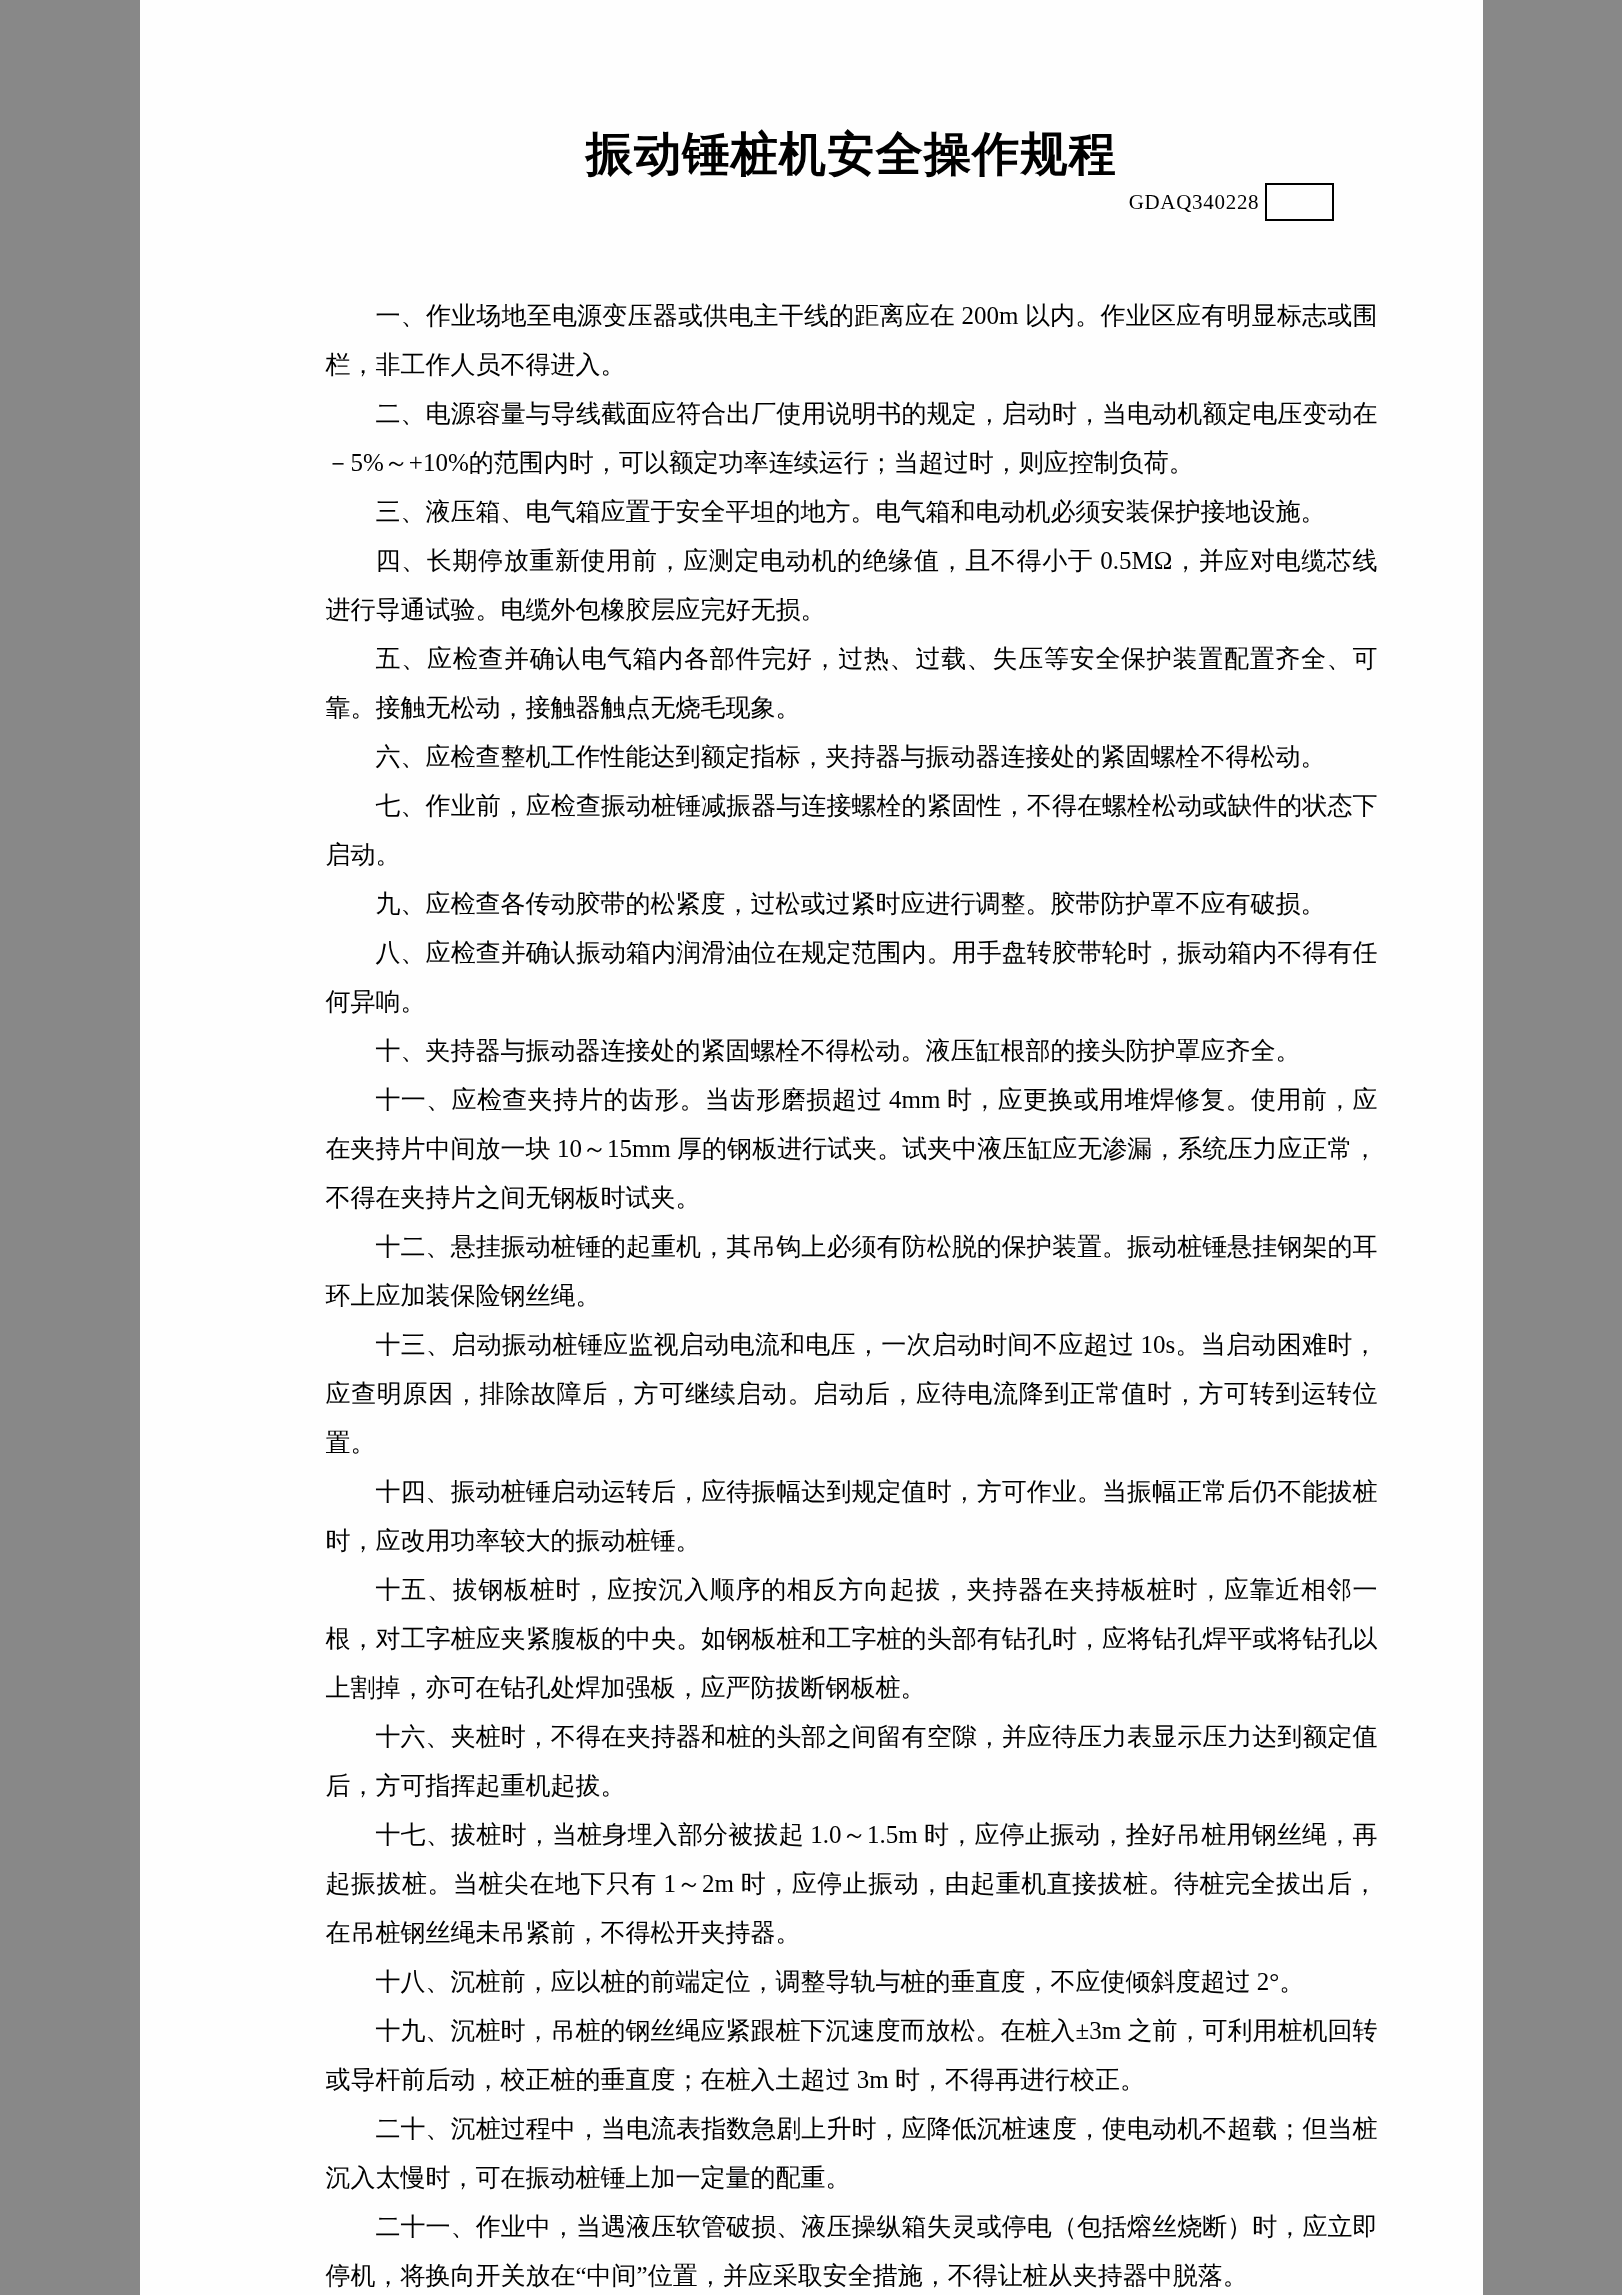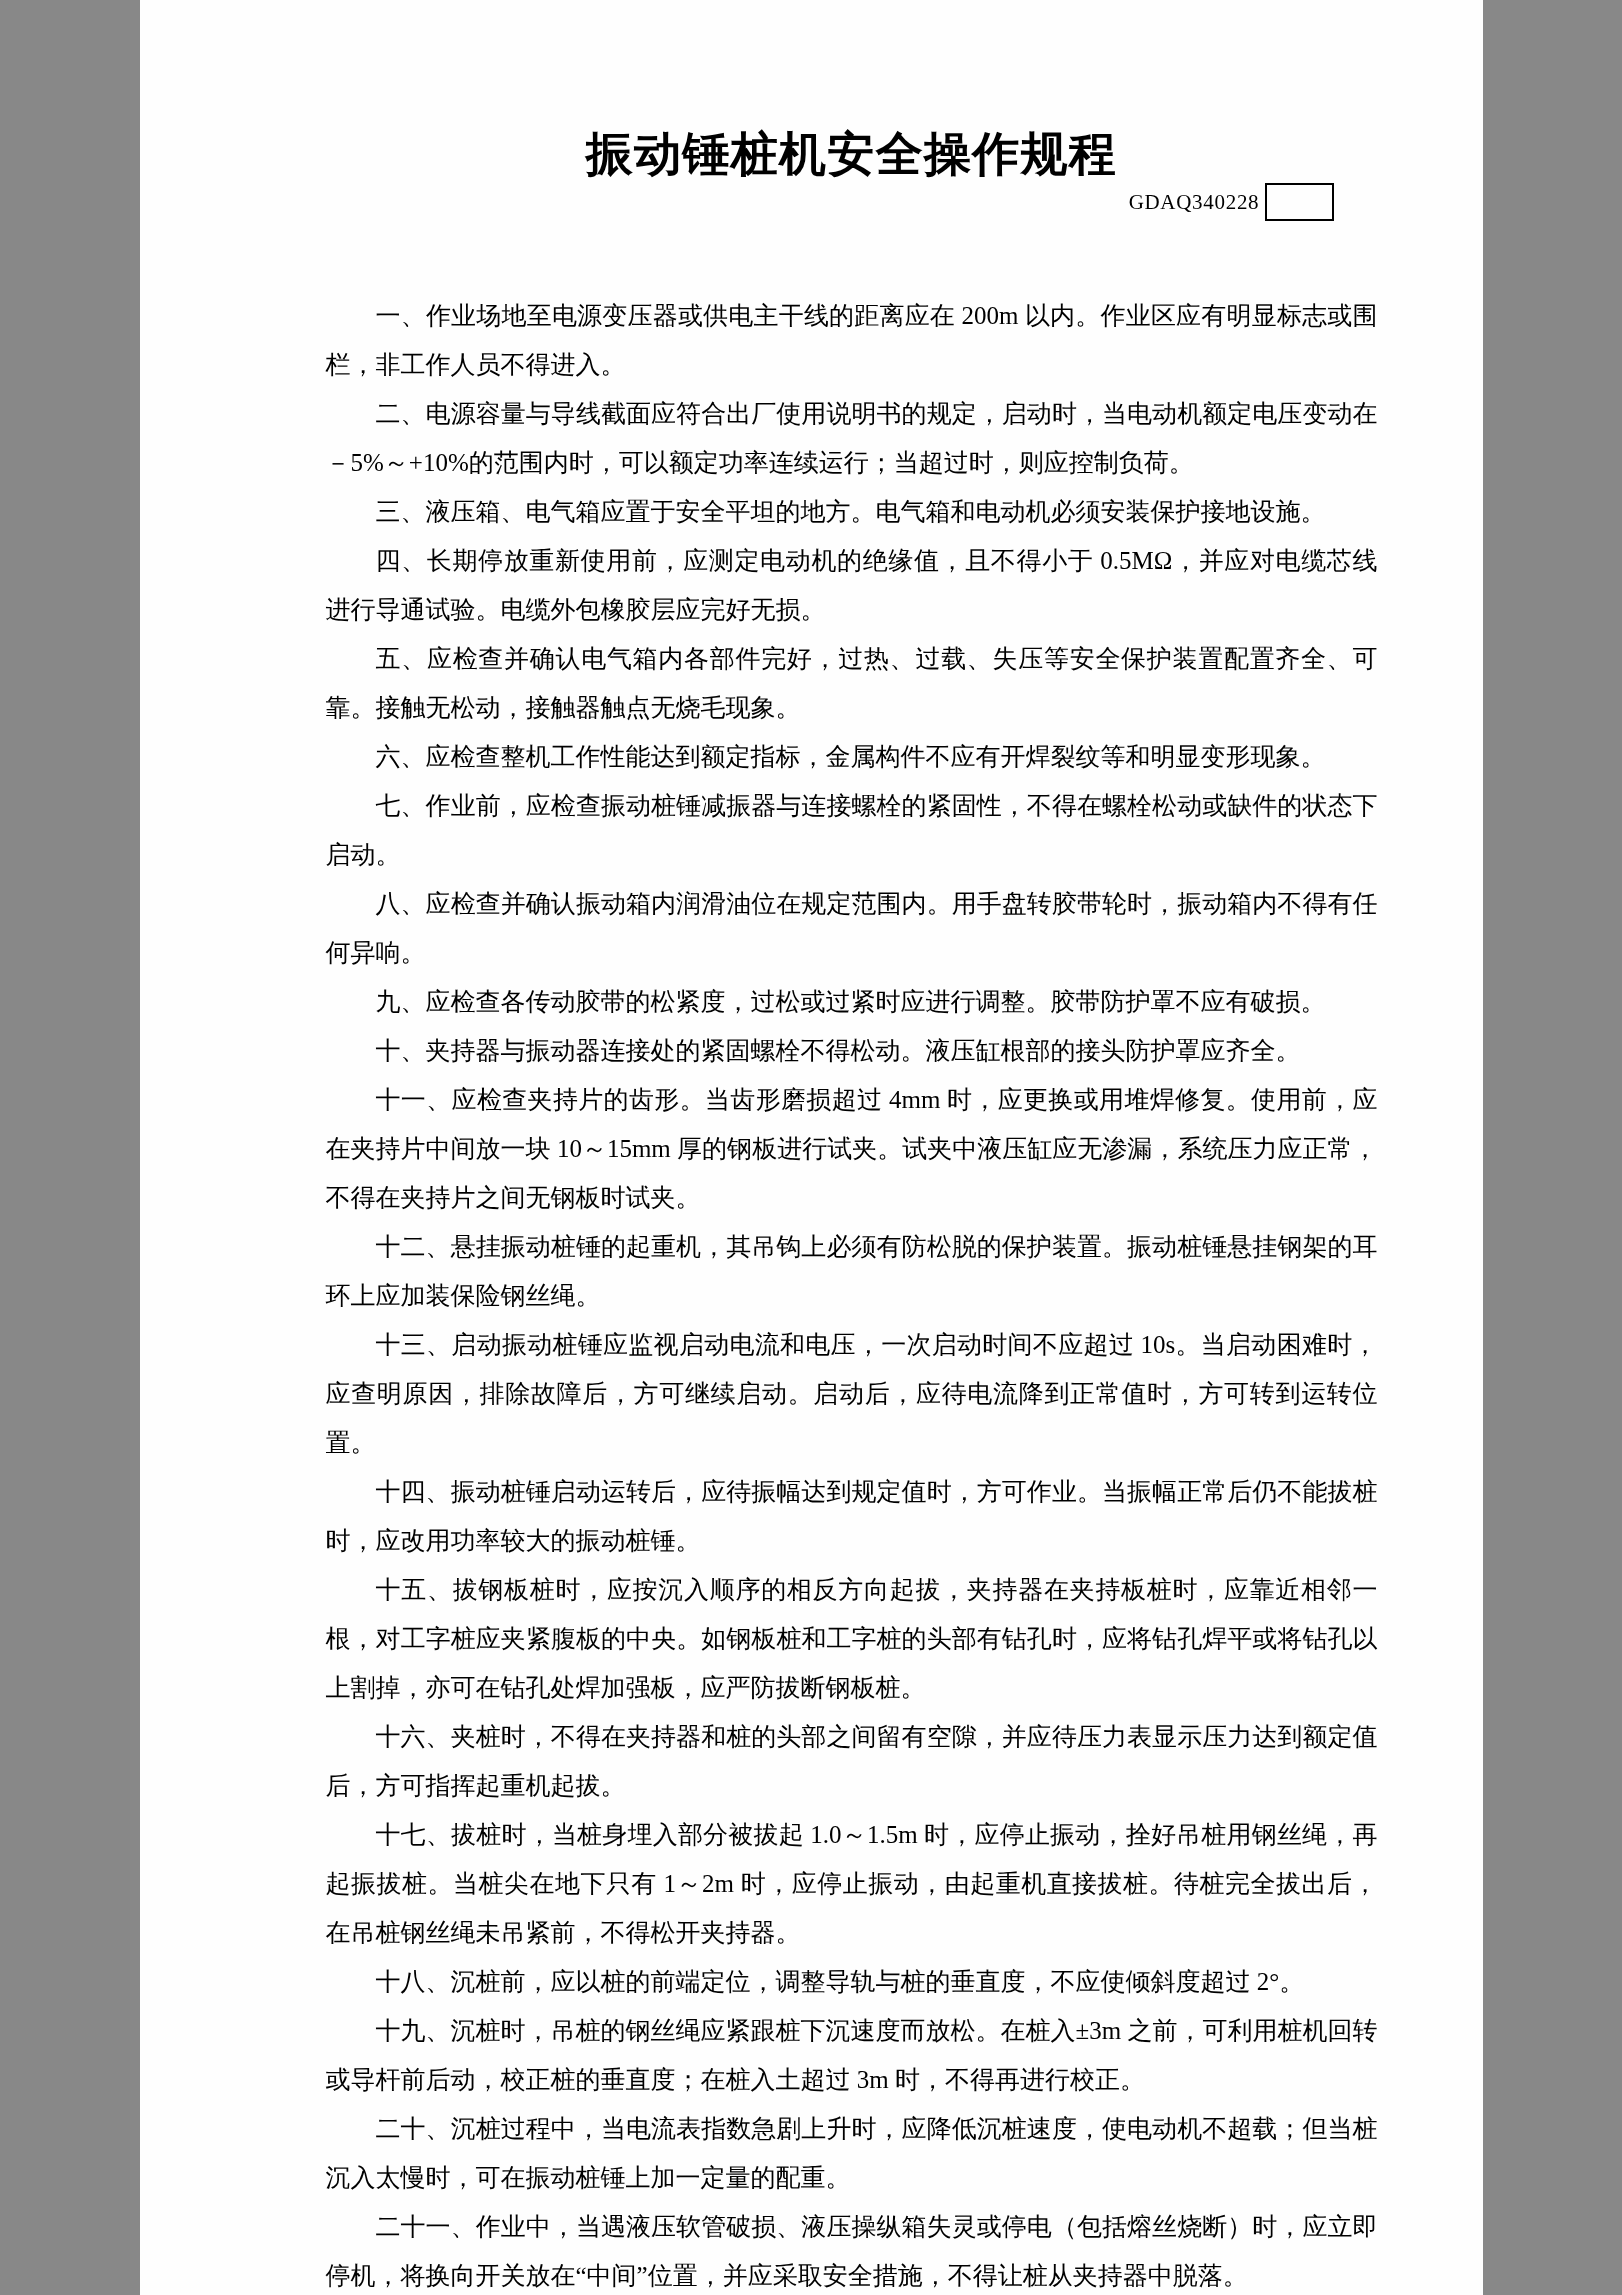--- a/index.html
+++ b/index.html
@@ -77,24 +77,24 @@
       <span class="doc-code">GDAQ340228</span>
       <span class="code-box"></span>
     </div>
 
     <div class="body-text">
         <p class="para">一、作业场地至电源变压器或供电主干线的距离应在 200m 以内。作业区应有明显标志或围栏，非工作人员不得进入。</p>
         <p class="para">二、电源容量与导线截面应符合出厂使用说明书的规定，启动时，当电动机额定电压变动在－5%～+10%的范围内时，可以额定功率连续运行；当超过时，则应控制负荷。</p>
         <p class="para">三、液压箱、电气箱应置于安全平坦的地方。电气箱和电动机必须安装保护接地设施。</p>
         <p class="para">四、长期停放重新使用前，应测定电动机的绝缘值，且不得小于 0.5MΩ，并应对电缆芯线进行导通试验。电缆外包橡胶层应完好无损。</p>
         <p class="para">五、应检查并确认电气箱内各部件完好，过热、过载、失压等安全保护装置配置齐全、可靠。接触无松动，接触器触点无烧毛现象。</p>
-        <p class="para">六、应检查整机工作性能达到额定指标，金属构件不应有开焊裂纹等和明显变形现象。</p>
+        <p class="para">六、应检查整机工作性能达到额定指标，夹持器与振动器连接处的紧固螺栓不得松动。</p>
         <p class="para">七、作业前，应检查振动桩锤减振器与连接螺栓的紧固性，不得在螺栓松动或缺件的状态下启动。</p>
+        <p class="para">九、应检查各传动胶带的松紧度，过松或过紧时应进行调整。胶带防护罩不应有破损。</p>
         <p class="para">八、应检查并确认振动箱内润滑油位在规定范围内。用手盘转胶带轮时，振动箱内不得有任何异响。</p>
-        <p class="para">九、应检查各传动胶带的松紧度，过松或过紧时应进行调整。胶带防护罩不应有破损。</p>
         <p class="para">十、夹持器与振动器连接处的紧固螺栓不得松动。液压缸根部的接头防护罩应齐全。</p>
         <p class="para">十一、应检查夹持片的齿形。当齿形磨损超过 4mm 时，应更换或用堆焊修复。使用前，应在夹持片中间放一块 10～15mm 厚的钢板进行试夹。试夹中液压缸应无渗漏，系统压力应正常，不得在夹持片之间无钢板时试夹。</p>
         <p class="para">十二、悬挂振动桩锤的起重机，其吊钩上必须有防松脱的保护装置。振动桩锤悬挂钢架的耳环上应加装保险钢丝绳。</p>
         <p class="para">十三、启动振动桩锤应监视启动电流和电压，一次启动时间不应超过 10s。当启动困难时，应查明原因，排除故障后，方可继续启动。启动后，应待电流降到正常值时，方可转到运转位置。</p>
         <p class="para">十四、振动桩锤启动运转后，应待振幅达到规定值时，方可作业。当振幅正常后仍不能拔桩时，应改用功率较大的振动桩锤。</p>
         <p class="para">十五、拔钢板桩时，应按沉入顺序的相反方向起拔，夹持器在夹持板桩时，应靠近相邻一根，对工字桩应夹紧腹板的中央。如钢板桩和工字桩的头部有钻孔时，应将钻孔焊平或将钻孔以上割掉，亦可在钻孔处焊加强板，应严防拔断钢板桩。</p>
         <p class="para">十六、夹桩时，不得在夹持器和桩的头部之间留有空隙，并应待压力表显示压力达到额定值后，方可指挥起重机起拔。</p>
         <p class="para">十七、拔桩时，当桩身埋入部分被拔起 1.0～1.5m 时，应停止振动，拴好吊桩用钢丝绳，再起振拔桩。当桩尖在地下只有 1～2m 时，应停止振动，由起重机直接拔桩。待桩完全拔出后，在吊桩钢丝绳未吊紧前，不得松开夹持器。</p>
         <p class="para">十八、沉桩前，应以桩的前端定位，调整导轨与桩的垂直度，不应使倾斜度超过 2°。</p>
         <p class="para">十九、沉桩时，吊桩的钢丝绳应紧跟桩下沉速度而放松。在桩入±3m 之前，可利用桩机回转或导杆前后动，校正桩的垂直度；在桩入土超过 3m 时，不得再进行校正。</p>

